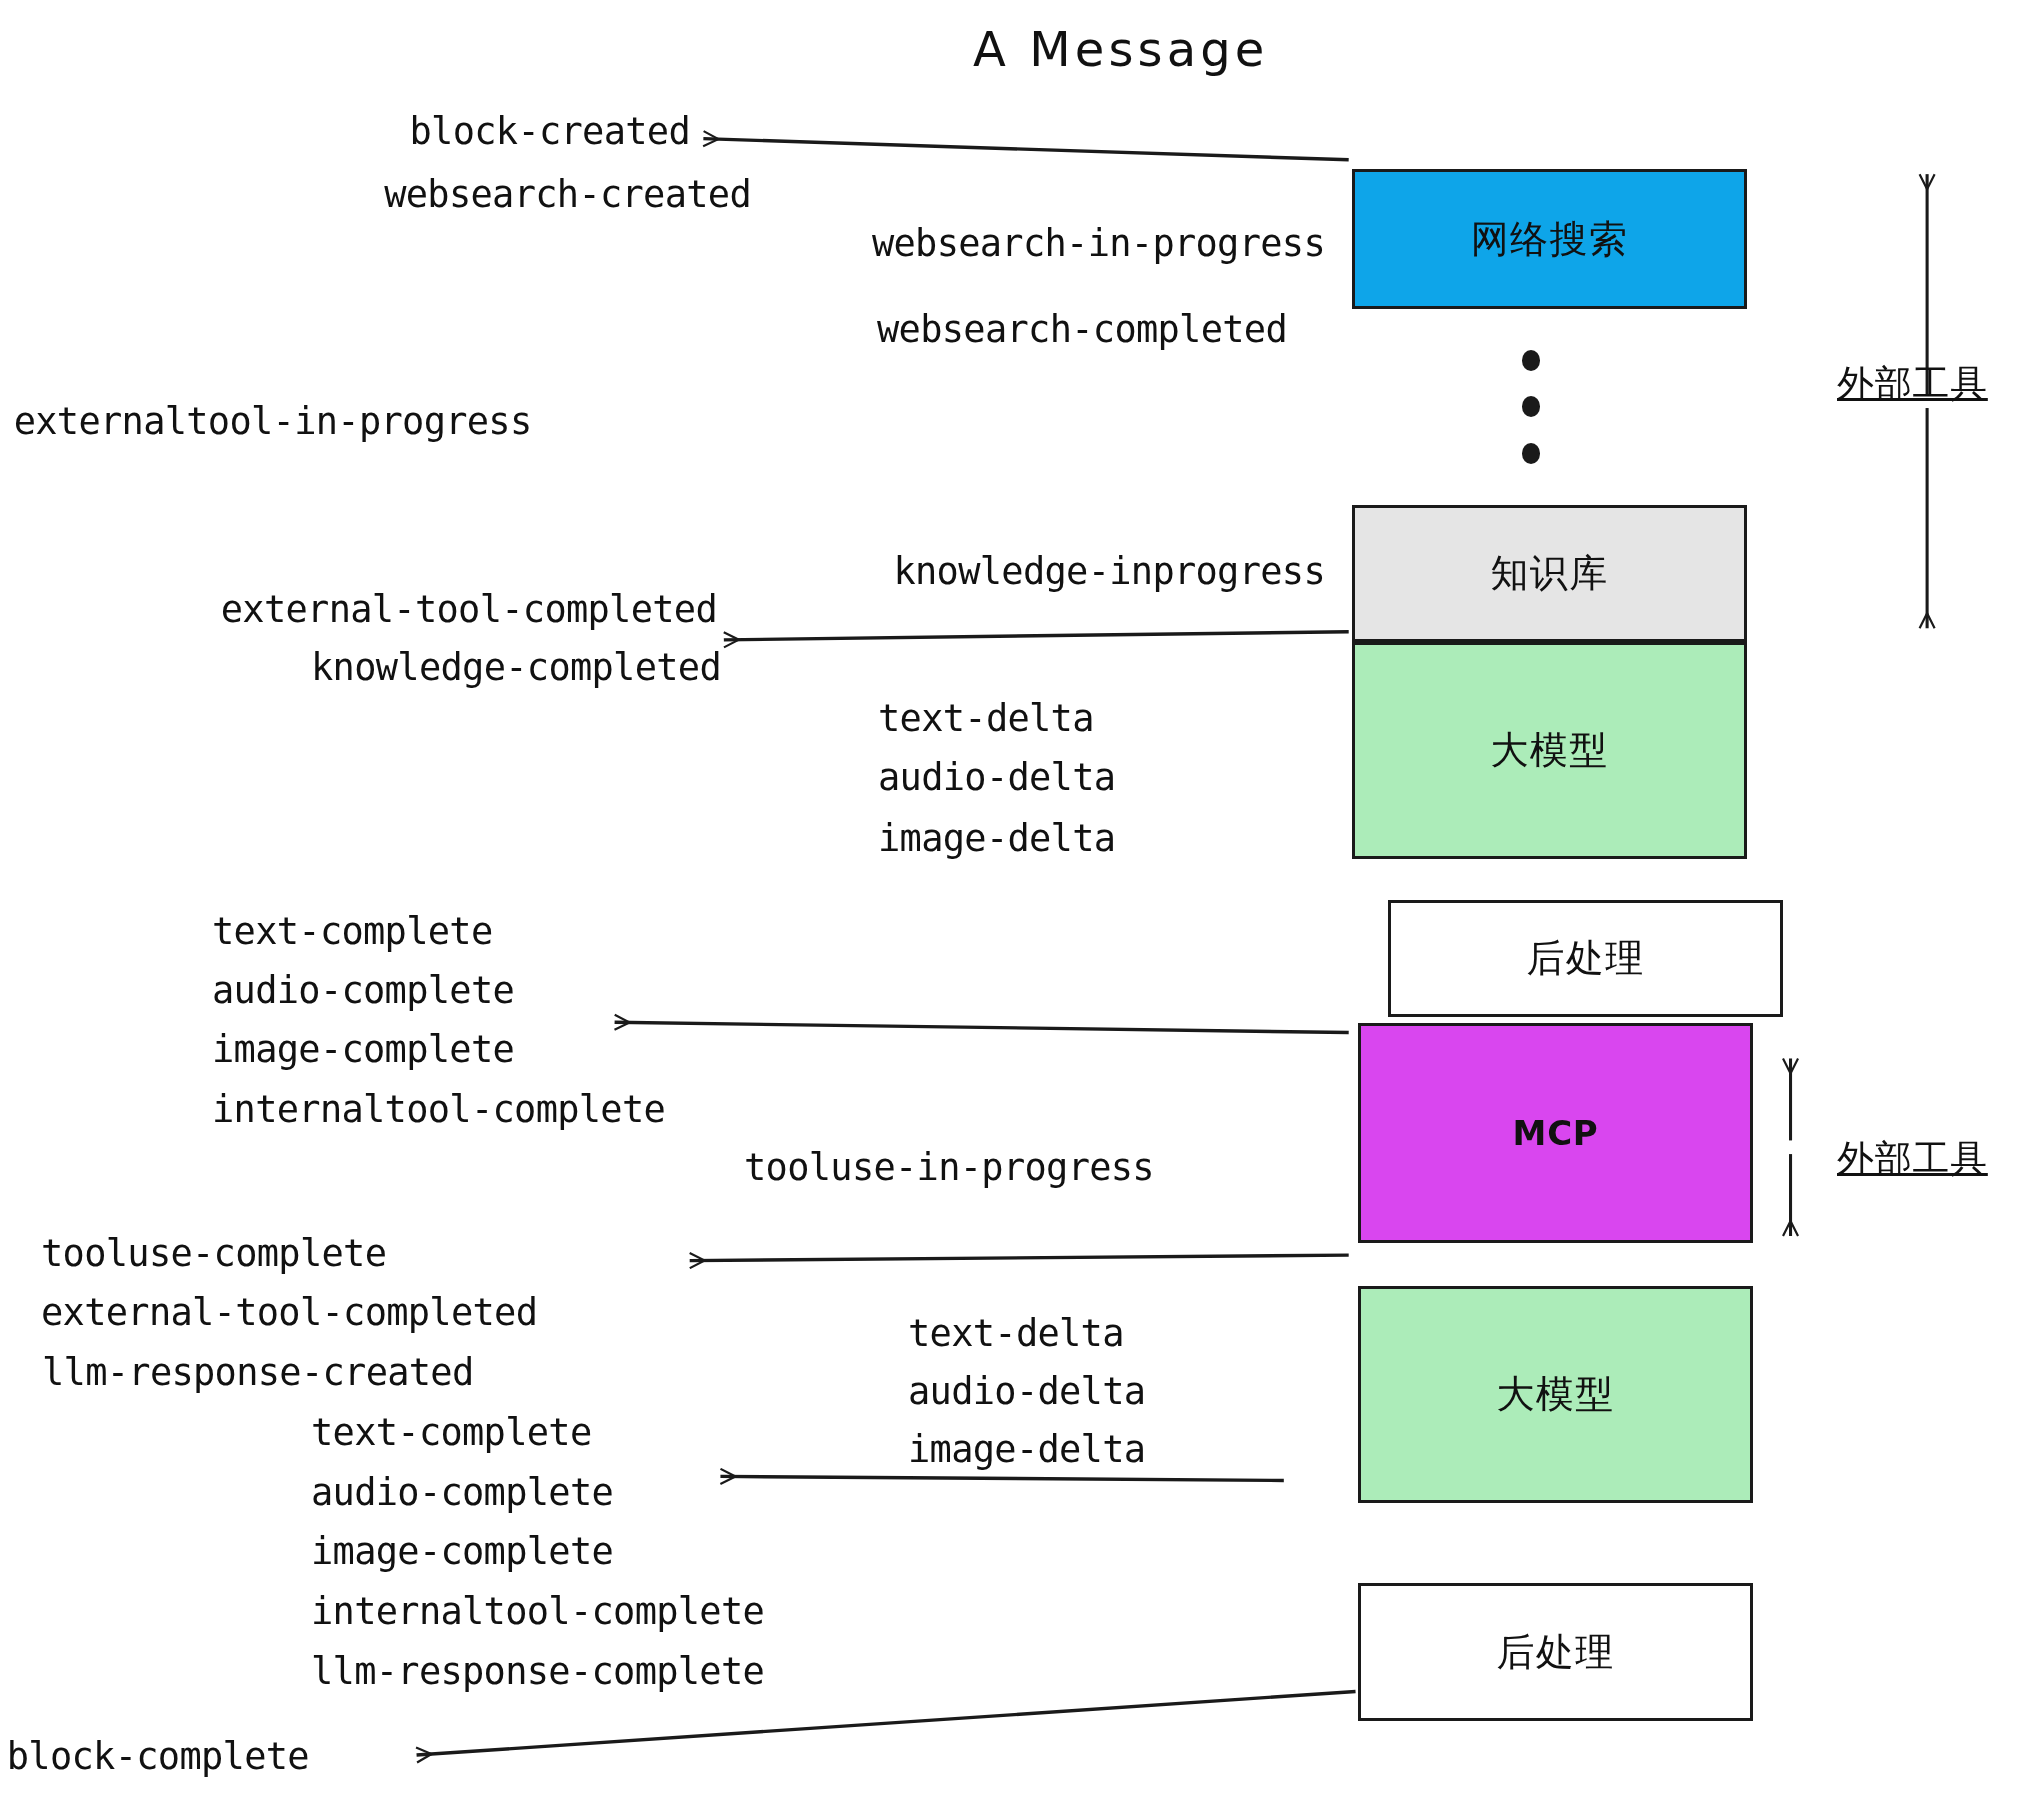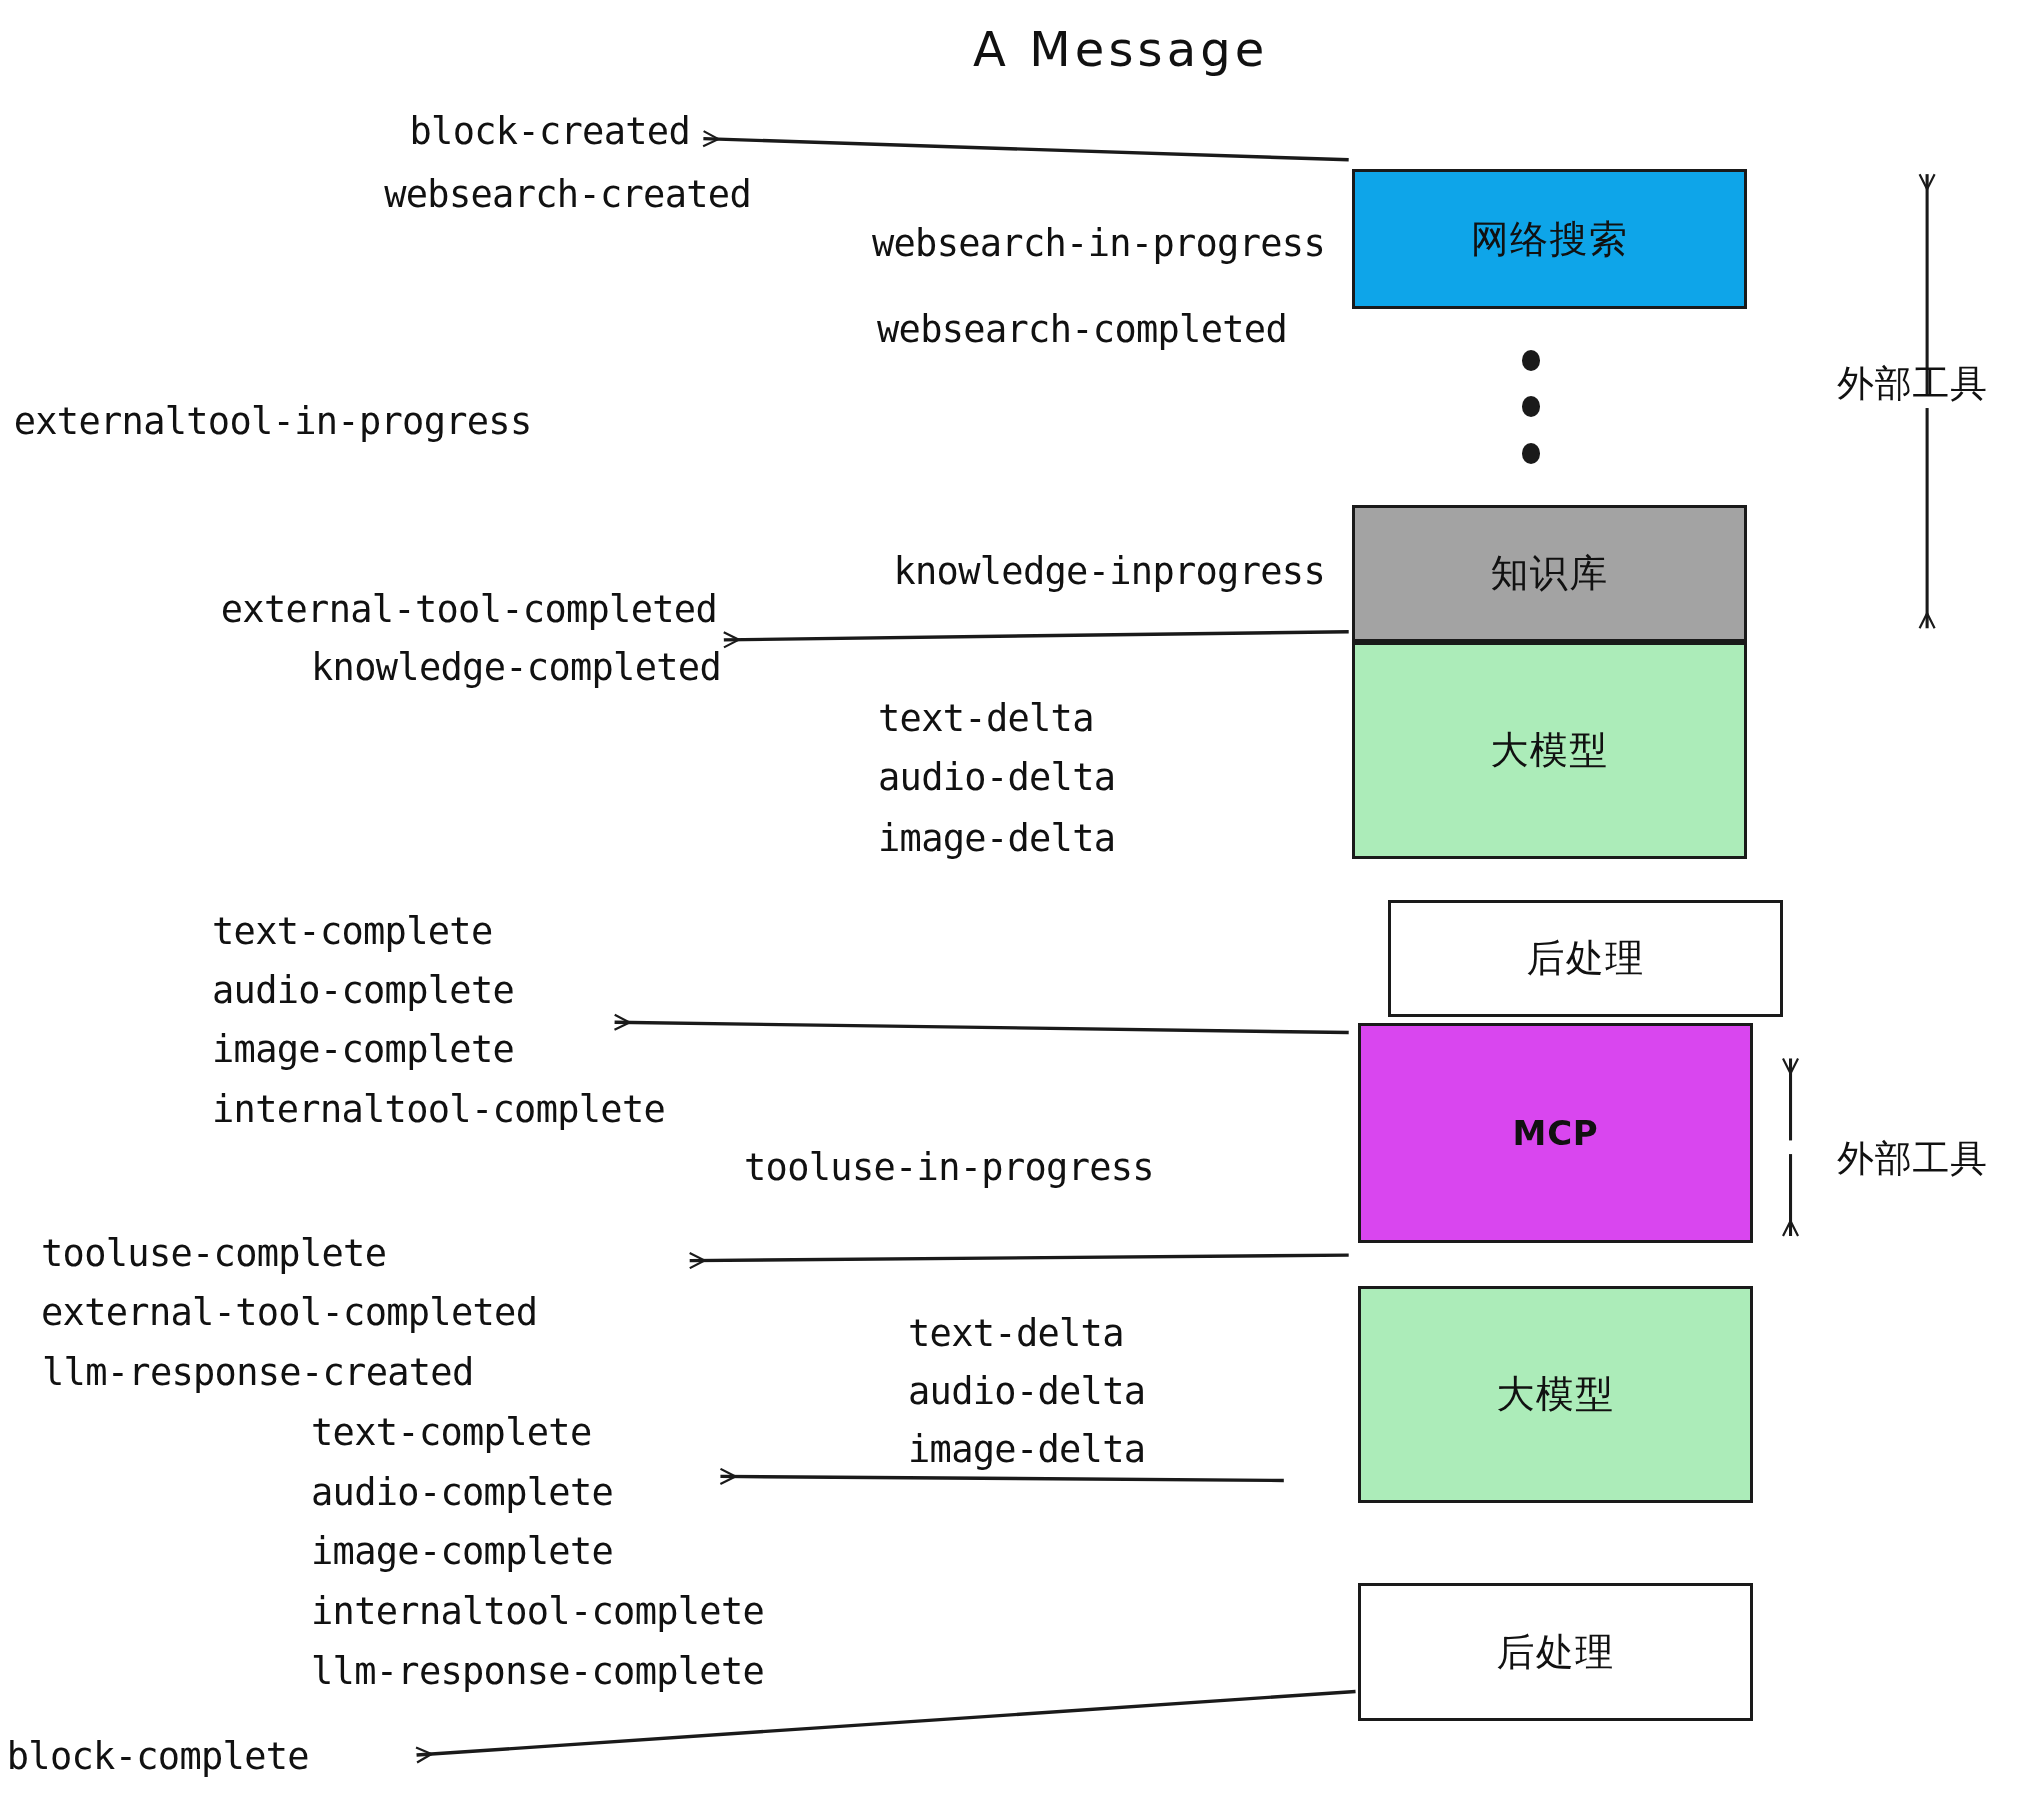--- a/index.html
+++ b/index.html
@@ -55,20 +55,21 @@
     letter-spacing: 0.7px;
   }
   
   .sidelabel {
     position: absolute;
     font-family: "DejaVu Sans", "Liberation Sans", sans-serif;
     font-size: 37px;
     color: #111111;
     white-space: nowrap;
     letter-spacing: 0.7px;
+    text-decoration: underline;
   }
   
   #overlay {
     position: absolute;
     left: 0; top: 0;
     width: 2035px;
     height: 1796px;
     pointer-events: none;
   }
   .dot {
@@ -137,21 +138,21 @@
       <div class="evt" style="left: 908px; top: 1431px;">image-delta</div>
       <div class="evt" style="left: 311px; top: 1474px;">audio-complete</div>
       <div class="evt" style="left: 311px; top: 1533px;">image-complete</div>
       <div class="evt" style="left: 311px; top: 1593px;">internaltool-complete</div>
       <div class="evt" style="left: 311px; top: 1653px;">llm-response-complete</div>
       <div class="evt" style="left: 6.8px; top: 1738px;">block-complete</div>
     </div>
 
   <div id="boxes-layer">
       <div class="box" style="left: 1352px; top: 169px; width: 395px; height: 140px; background: #0ea5e9;">网络搜索</div>
-      <div class="box" style="left: 1352px; top: 505px; width: 395px; height: 137px; background: #a3a3a3;">知识库</div>
+      <div class="box" style="left: 1352px; top: 505px; width: 395px; height: 137px; background: #e5e5e5;">知识库</div>
       <div class="box" style="left: 1352px; top: 642px; width: 395px; height: 217px; background: rgb(172, 236, 185);">大模型</div>
       <div class="box" style="left: 1388px; top: 900px; width: 395px; height: 117px; background: rgb(255, 255, 255);">后处理</div>
       <div class="box mono" style="left: 1358px; top: 1023px; width: 395px; height: 220px; background: #d946ef;">MCP</div>
       <div class="box" style="left: 1358px; top: 1286px; width: 395px; height: 217px; background: rgb(172, 236, 185);">大模型</div>
       <div class="box" style="left: 1358px; top: 1583px; width: 395px; height: 138px; background: rgb(255, 255, 255);">后处理</div>
     </div>
 
   <div id="sidelabels-layer">
       <div class="sidelabel" style="left: 1837px; top: 359px;">外部工具</div>
       <div class="sidelabel" style="left: 1837px; top: 1134px;">外部工具</div>

